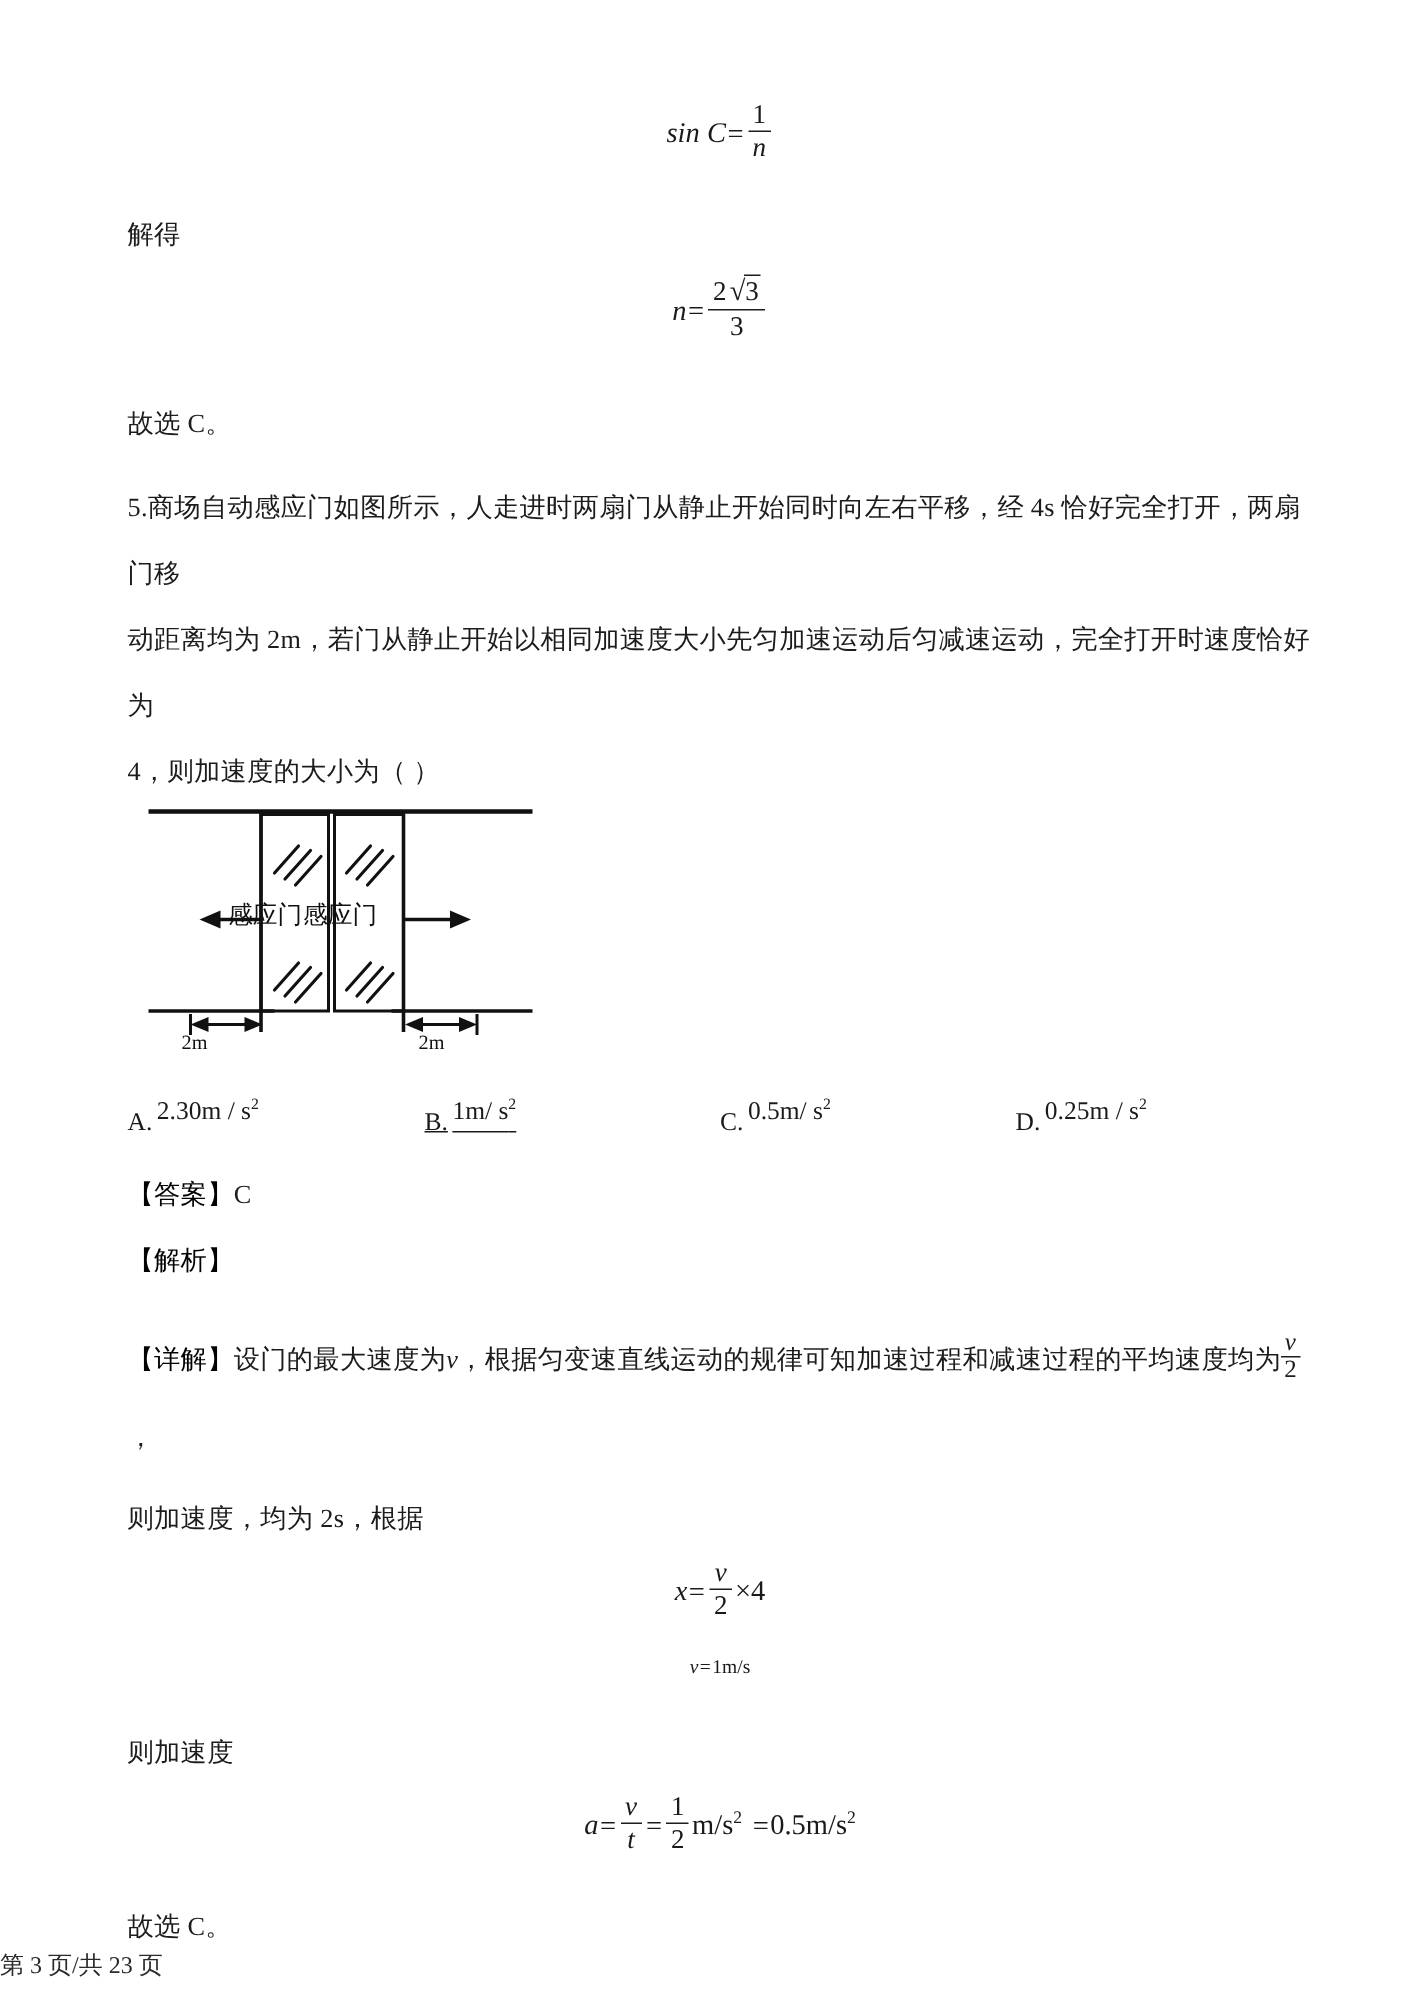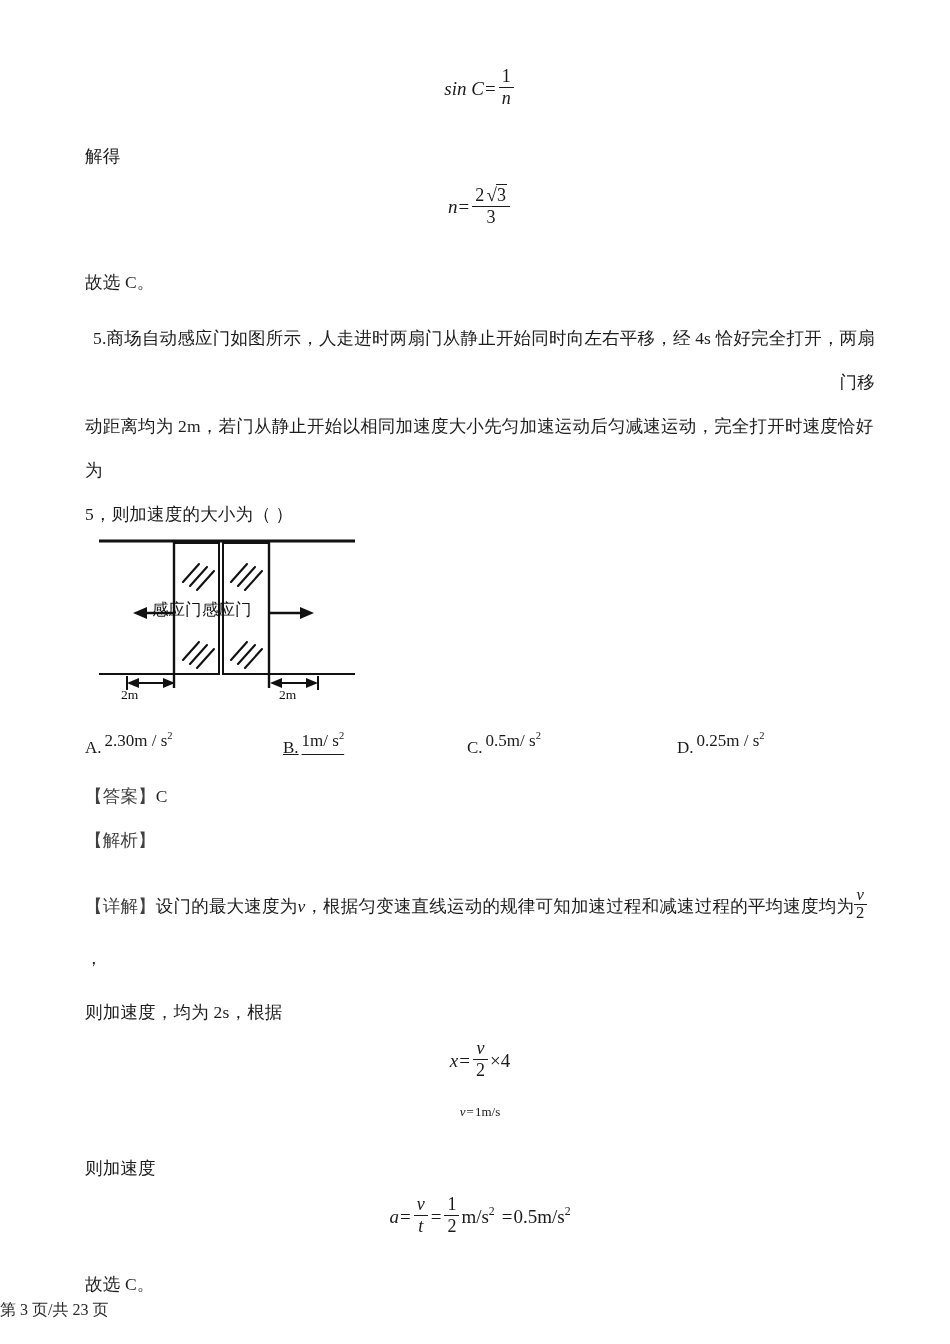--- a/index.html
+++ b/index.html
@@ -30,21 +30,21 @@
   }
 
   
   .para {
     font-size: 17.5px;
     line-height: 44px;
     color: #1c1c1c;
     letter-spacing: 0.2px;
   }
 
-  .blue { color: #404040; font-family: Liberation Serif, serif; }
+  .blue { color: #000000; font-family: Liberation Serif, serif; }
 
   .center-eq {
     text-align: center;
     font-family: "Liberation Serif", "DejaVu Serif", serif;
   }
 
   
   .math {
     display: inline-block;
     font-size: 18px;
@@ -160,25 +160,25 @@
     <div class="para" style="margin-top:8px;">解得</div>
 
     <div class="center-eq" style="margin-top:10px;height:62px;">
       <span class="math" style="font-size:19px;">
         <span class="mi">n</span><span class="mo">=</span><span class="frac"><span class="num"><span class="mn">2</span><span class="sqrt"><span class="radic">√</span><span class="rad-body mn">3</span></span></span><span class="den mn">3</span></span>
       </span>
     </div>
 
     <div class="para" style="margin-top:10px;">故选 C。</div>
 
-    <div class="para" style="margin-top:12px;text-align:right;">
+    <div class="para" style="margin-top:12px;">
       <span>5.</span><span>商场自动感应门如图所示，人走进时两扇门从静止开始同时向左右平移，经 4s 恰好完全打开，两扇门移</span>
     </div>
     <div class="para">动距离均为 2m，若门从静止开始以相同加速度大小先匀加速运动后匀减速运动，完全打开时速度恰好为</div>
-    <div class="para">5，则加速度的大小为（      ）</div>
+    <div class="para">4，则加速度的大小为（      ）</div>
 
     <div class="figure-wrap">
       <svg width="260" height="168" viewBox="0 0 260 168">
 
         <line x1="2" y1="5" x2="258" y2="5" stroke="#111" stroke-width="3"></line>
 
         <line x1="2" y1="138" x2="86" y2="138" stroke="#111" stroke-width="2.2"></line>
 
         <line x1="164" y1="138" x2="258" y2="138" stroke="#111" stroke-width="2.2"></line>
 
@@ -247,21 +247,21 @@
       <div style="position:absolute;left:182px;top:152px;font-size:13.5px;color:#111;line-height:1;">2m</div>
     </div>
 
     <div class="options" style="margin-top:14px;">
       <div class="opt" style="left:0px;">
         <span class="lab">A.</span><span class="val"><span>2.30m / s</span><span class="sup">2</span></span>
       </div>
       <div class="opt" style="left:198px;text-decoration:underline;">
         <span class="lab">B.</span><span class="val"><span>1m/ s</span><span class="sup">2</span></span>
       </div>
-      <div class="opt" style="left:382px;">
+      <div class="opt" style="left:395px;">
         <span class="lab">C.</span><span class="val"><span>0.5m/ s</span><span class="sup">2</span></span>
       </div>
       <div class="opt" style="left:592px;">
         <span class="lab">D.</span><span class="val"><span>0.25m / s</span><span class="sup">2</span></span>
       </div>
     </div>
 
     <div class="para" style="margin-top:16px;">
       <span class="blue">【答案】</span><span>C</span>
     </div>

